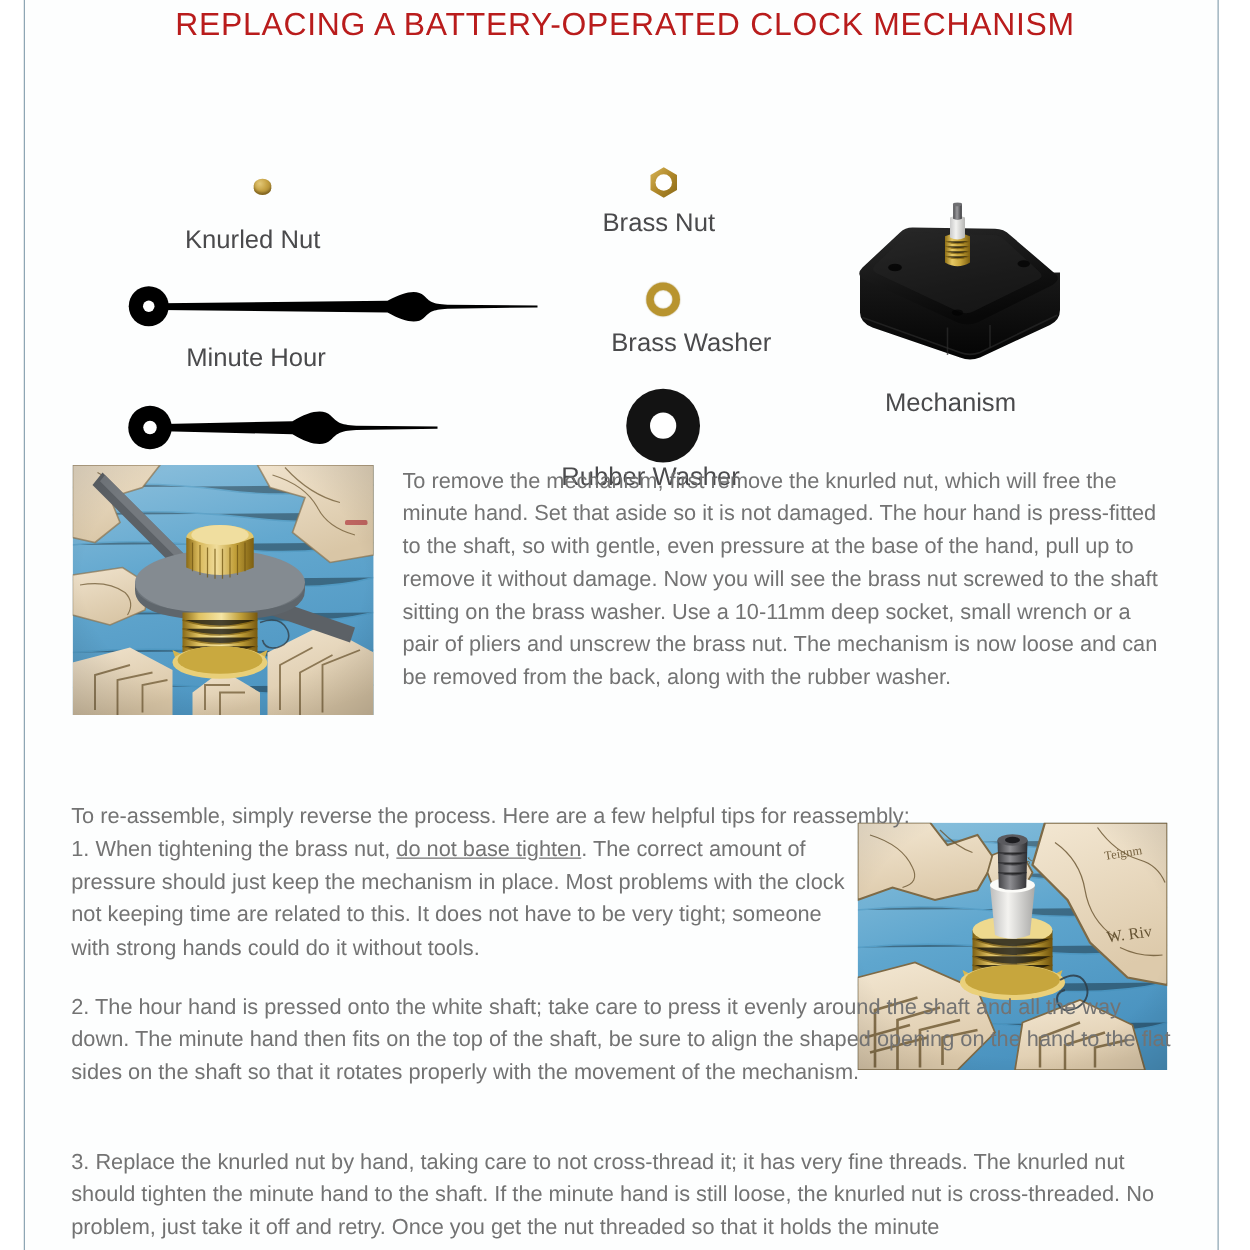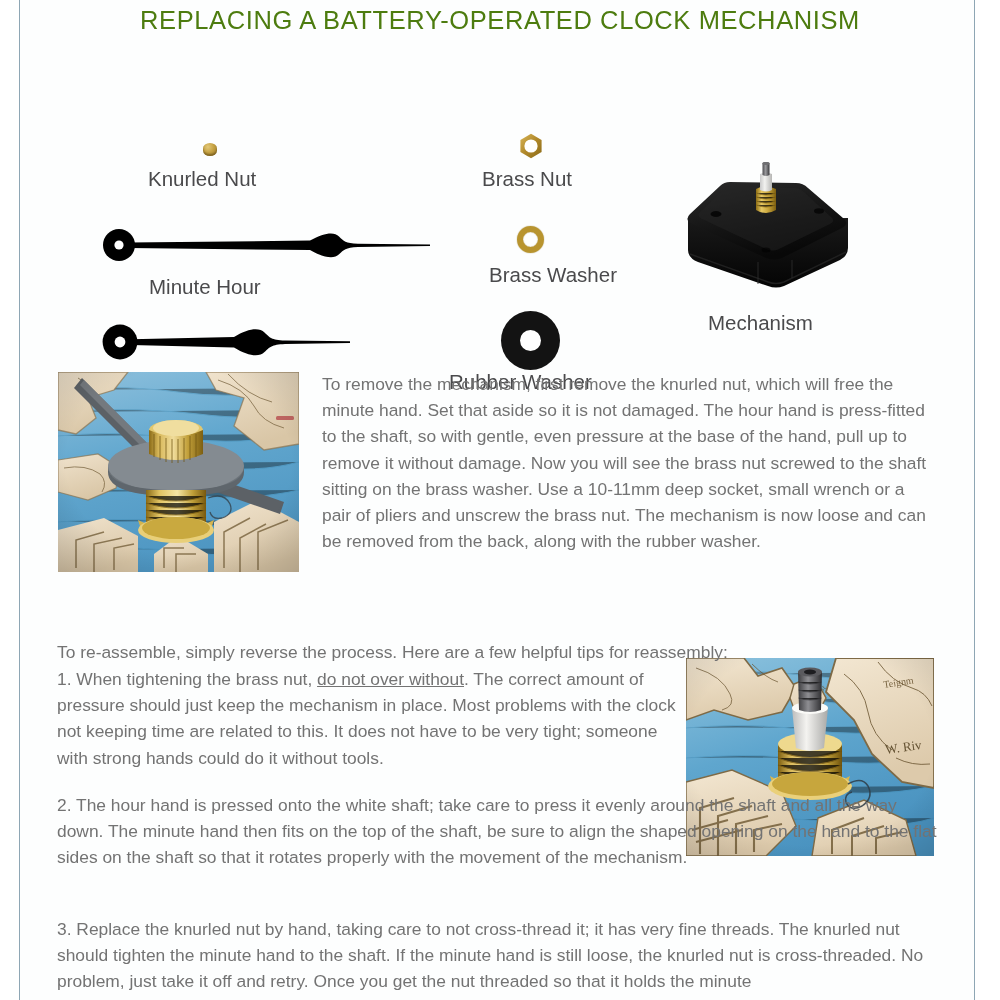--- a/index.html
+++ b/index.html
@@ -44,21 +44,21 @@
   .page-outside.r { left: 975px; width: 25px; }
 
   
   #doc-title {
     position: absolute;
     left: 0; top: 6px;
     width: 1000px;
     text-align: center;
     font-size: 25.5px;
     letter-spacing: 0.6px;
-    color: #4d7c0f;
+    color: #b91c1c;
     font-weight: 400;
     font-family: "Liberation Sans", sans-serif;
   }
 
   
   #parts-diagram {
     position: absolute;
     left: 0; top: 62px;
     width: 1000px;
     height: 288px;
@@ -73,21 +73,21 @@
   .part-icon { position: absolute; }
 
   
   #icon-knurled-nut {
     left: 203px; top: 81px;
     width: 14px; height: 13px;
     border-radius: 50% / 42%;
     background: radial-gradient(ellipse at 35% 30%, #e3c878 0%, #c6a243 45%, #9b7c2c 100%);
     box-shadow: inset 0 -2px 2px rgba(90,66,14,.55);
   }
-  #label-knurled-nut { left: 148px; top: 105px; }
+  #label-knurled-nut { left: 148px; top: 118px; }
 
   
   #icon-brass-nut { left: 519px; top: 71px; width: 24px; height: 26px; }
   #label-brass-nut { left: 482px; top: 105px; text-align: center; }
 
   
   #icon-brass-washer {
     left: 517px; top: 164px;
     width: 27px; height: 27px;
     border-radius: 50%;
@@ -554,19 +554,19 @@
 
         <rect x="0" y="0" width="248" height="198" fill="url(#vignetteB)"></rect>
       </g>
     </svg>
   </div>
 
   <div class="body-text" id="para-removal">To remove the mechanism, first remove the knurled nut, which will free the minute hand. Set that aside so it is not damaged. The hour hand is press-fitted to the shaft, so with gentle, even pressure at the base of the hand, pull up to remove it without damage. Now you will see the brass nut screwed to the shaft sitting on the brass washer. Use a 10-11mm deep socket, small wrench or a pair of pliers and unscrew the brass nut. The mechanism is now loose and can be removed from the back, along with the rubber washer.</div>
 
   <div class="body-text" id="para-reassemble">To re-assemble, simply reverse the process. Here are a few helpful tips for reassembly:</div>
 
-  <div class="body-text" id="para-tip-1"><span>1.  When tightening the brass nut, </span><span class="u">do not over without</span><span>. The correct amount of pressure should just keep the mechanism in place. Most problems with the clock not keeping time are related to this. It does not have to be very tight; someone with strong hands could do it without tools.</span></div>
+  <div class="body-text" id="para-tip-1"><span>1.  When tightening the brass nut, </span><span class="u">do not base tighten</span><span>. The correct amount of pressure should just keep the mechanism in place. Most problems with the clock not keeping time are related to this. It does not have to be very tight; someone with strong hands could do it without tools.</span></div>
 
   <div class="body-text" id="para-tip-2">2.  The hour hand is pressed onto the white shaft; take care to press it evenly around the shaft and all the way down. The minute hand then fits on the top of the shaft, be sure to align the shaped opening on the hand to the flat sides on the shaft so that it rotates properly with the movement of the mechanism.</div>
 
   <div class="body-text" id="para-tip-3">3. Replace the knurled nut by hand, taking care to not cross-thread it; it has very fine threads. The knurled nut should tighten the minute hand to the shaft.  If the minute hand is still loose, the knurled nut is cross-threaded. No problem, just take it off and retry. Once you get the nut threaded so that it holds the minute</div>
 
 </div>
 
 </body></html>

